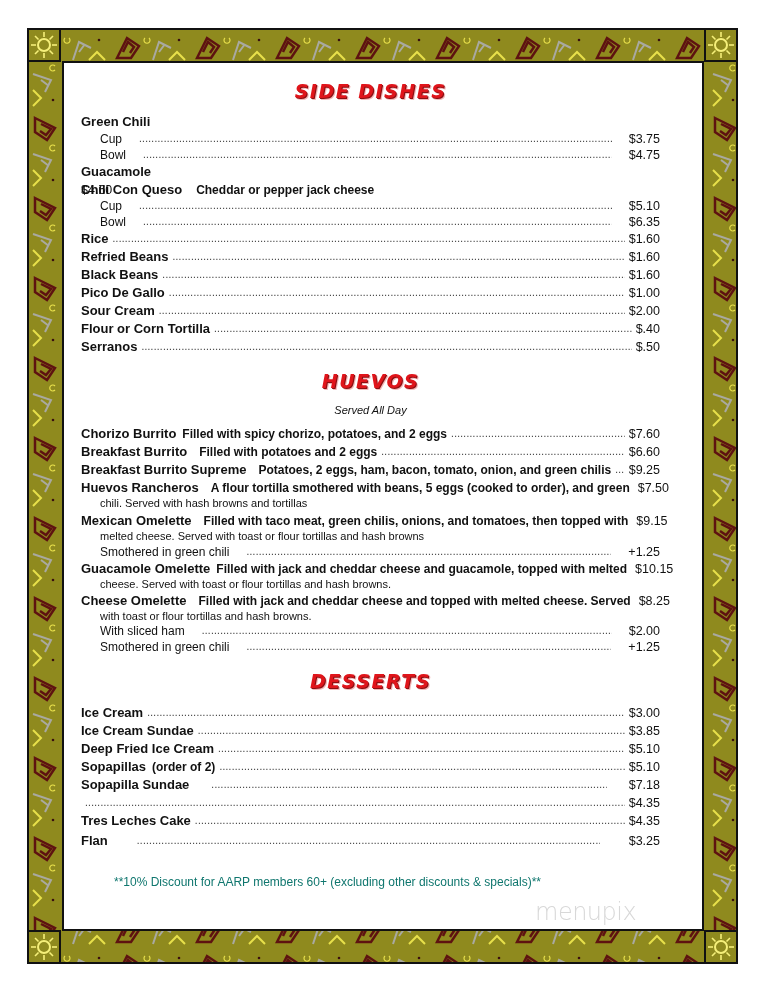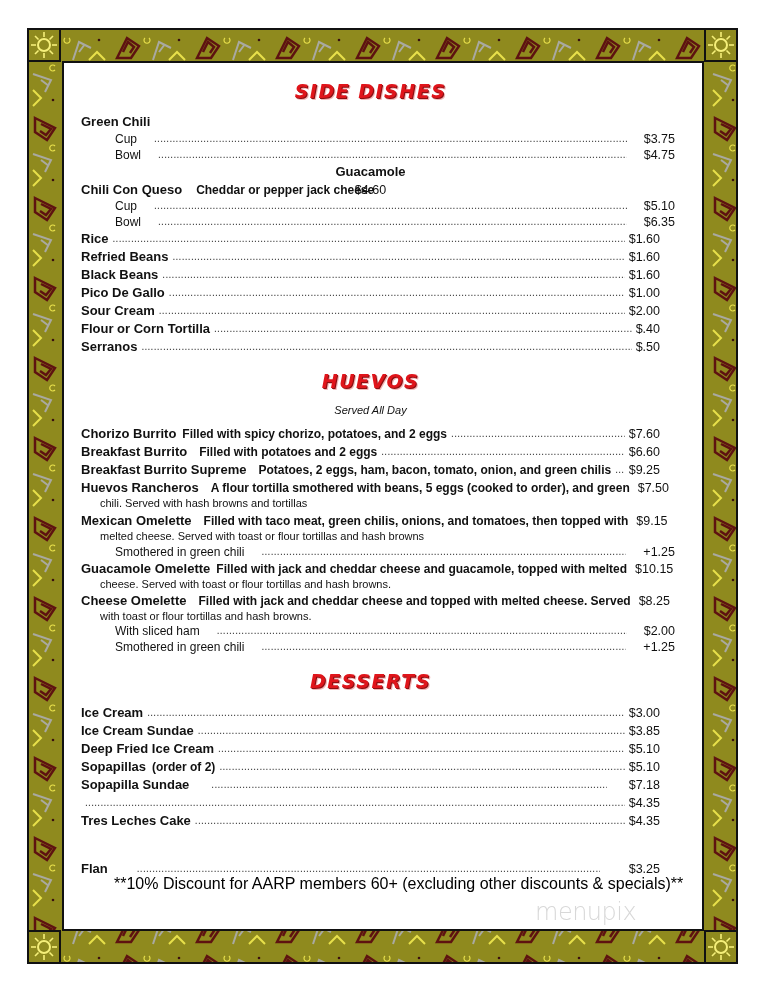--- a/index.html
+++ b/index.html
@@ -14,32 +14,32 @@
   .c-tr { left:704px; top:28px; }
   .c-bl { left:27px; top:930px; }
   .c-br { left:704px; top:930px; }
 
   .panel { position:absolute; left:62px; top:61px; width:642px; height:870px; background:#ffffff; border:2px solid #111; box-sizing:border-box; z-index:2; }
 
   .content { position:absolute; left:81px; top:0; width:579px; }
 
   .section-title { position:absolute; left:0; width:100%; text-align:center; font-family:"DejaVu Sans", sans-serif; font-weight:bold; font-style:italic; font-size:19px; letter-spacing:1.5px; color:#e0151b; text-shadow:1px 1px 0 #8a0f12, 2px 2px 0 #f2b7b8; }
 
-  .row { position:absolute; left:0; width:579px; height:18px; display:flex; align-items:center; font-size:12.2px; line-height:18px; white-space:nowrap; }
+  .row { position:absolute; left:0; width:579px; height:18px; display:flex; align-items:flex-start; font-size:12.2px; line-height:18px; white-space:nowrap; }
   .row .name { font-weight:bold; font-size:13px; }
   .row .desc { font-weight:bold; font-size:12px; margin-left:6px; }
-  .row.sub { left:34px; width:560px;gap:13px; }
+  .row.sub { left:19px; width:560px;gap:13px; }
   .row.sub .name { font-weight:normal; font-size:12px; }
   .row .dots { flex:1; overflow:hidden; margin:0 4px; color:#333; letter-spacing:0.3px; font-size:10px; }
   .row .dots::before { content:"......................................................................................................................................................................................................................................................................"; }
   .row .price { font-size:12.5px; text-align:right; }
 
   .cont { position:absolute; left:19px; font-size:11px; line-height:15px; white-space:nowrap; }
   .subtitle { position:absolute; left:0; width:100%; text-align:center; font-style:italic; font-size:11px; }
-  .note { position:absolute; left:114px; top:875px; font-size:16px; color:#000000; }
+  .note { position:absolute; left:114px; top:875px; font-size:12px; color:#0f766e; }
   .watermark { position:absolute; left:535px; top:898px; font-size:24px; color:#d8d8d8; font-family:"DejaVu Sans", sans-serif; letter-spacing:-0.5px; font-weight:200; }
 </style>
 </head>
 <body>
 
 <div class="frame">
   <svg class="frame-pattern" width="707" height="932" xmlns="http://www.w3.org/2000/svg">
     <defs>
       <pattern id="tribal" x="0" y="0" width="80" height="34" patternUnits="userSpaceOnUse">
         <rect width="80" height="34" fill="#8f8a1e"></rect>
@@ -298,21 +298,21 @@
   </div>
   <div class="row" style="top:794px;">
     <span class="dots"></span>
     <span class="price">$4.35</span>
   </div>
   <div class="row" style="top:812px;">
     <span class="name">Tres Leches Cake</span>
     <span class="dots"></span>
     <span class="price">$4.35</span>
   </div>
-  <div class="row" style="top:860px;gap:25px;">
+  <div class="row" style="top:832px;gap:25px;">
     <span class="name">Flan</span>
     <span class="dots"></span>
     <span class="price">$3.25</span>
   </div>
 </div>
 
 <div class="note" style="z-index:4;">**10% Discount for AARP members 60+ (excluding other discounts &amp; specials)**</div>
 <div class="watermark" style="z-index:4;">menupix</div>
 
 </body></html>

